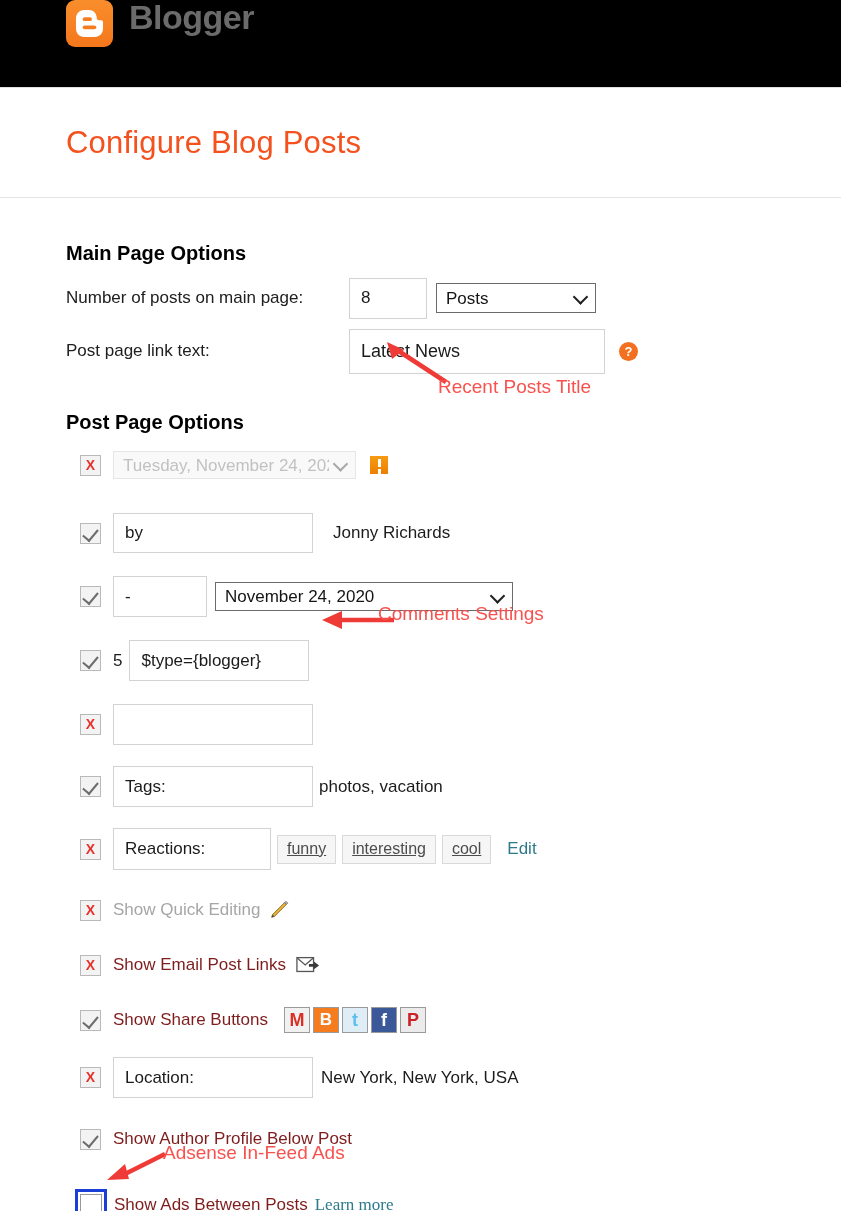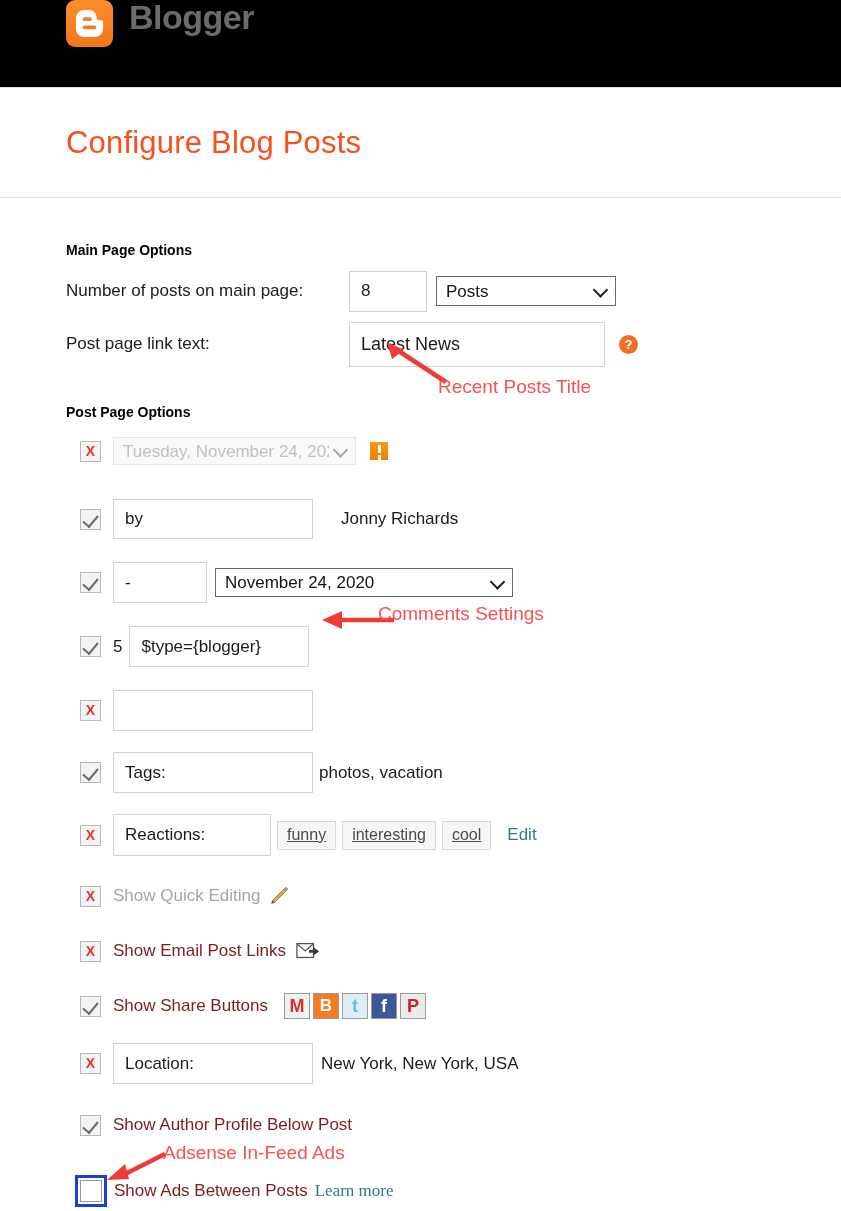--- a/index.html
+++ b/index.html
@@ -65,21 +65,21 @@
     font-weight: normal;
     letter-spacing: 0.2px;
   }
 
   
   .content {
     padding: 0 0 0 66px;
     position: relative;
   }
   .section-head {
-    font-size: 14px;
+    font-size: 20px;
     font-weight: bold;
     color: #000000;
     margin-top: 44px;
     margin-bottom: 10px;
   }
   .section-head.post-opts { margin-top: 30px; margin-bottom: 2px; }
 
   .mp-row {
     display: flex;
     align-items: center;
@@ -122,21 +122,21 @@
     position: absolute;
     right: 10px;
     top: 50%;
     transform: translateY(-60%) rotate(45deg);
     width: 9px;
     height: 9px;
     border-right: 2px solid #202020;
     border-bottom: 2px solid #202020;
     pointer-events: none;
   }
-  .sel-posts { width: 180px; height: 30px; }
+  .sel-posts { width: 160px; height: 30px; }
 
   .linktext-box { width: 256px; height: 45px; font-size: 18px; }
 
   .help-icon {
     width: 19px; height: 19px;
     border-radius: 50%;
     background: #f37021;
     color: #ffffff;
     font-size: 13px;
     font-weight: bold;
@@ -191,21 +191,21 @@
     border: 1px solid #9a9a9a;
     width: 22px; height: 22px;
   }
   .cb.focus-ring {
     outline: 3px solid #1a3fd6;
     outline-offset: 2px;
   }
 
   .opt-text { font-size: 17px; color: #7f1d1d; }
   .opt-text.muted { color: #a6a6a6; }
-  .sidevalue { font-size: 17px; color: #1c1c1c; margin-left: 28px; }
+  .sidevalue { font-size: 17px; color: #1c1c1c; margin-left: 20px; }
 
   .warn-icon {
     width: 18px; height: 18px;
     background: #f08a00;
     background: linear-gradient(#f79a14, #ed7f00);
     margin-left: 14px;
     position: relative;
     flex: 0 0 auto;
   }
   .warn-icon::after {

